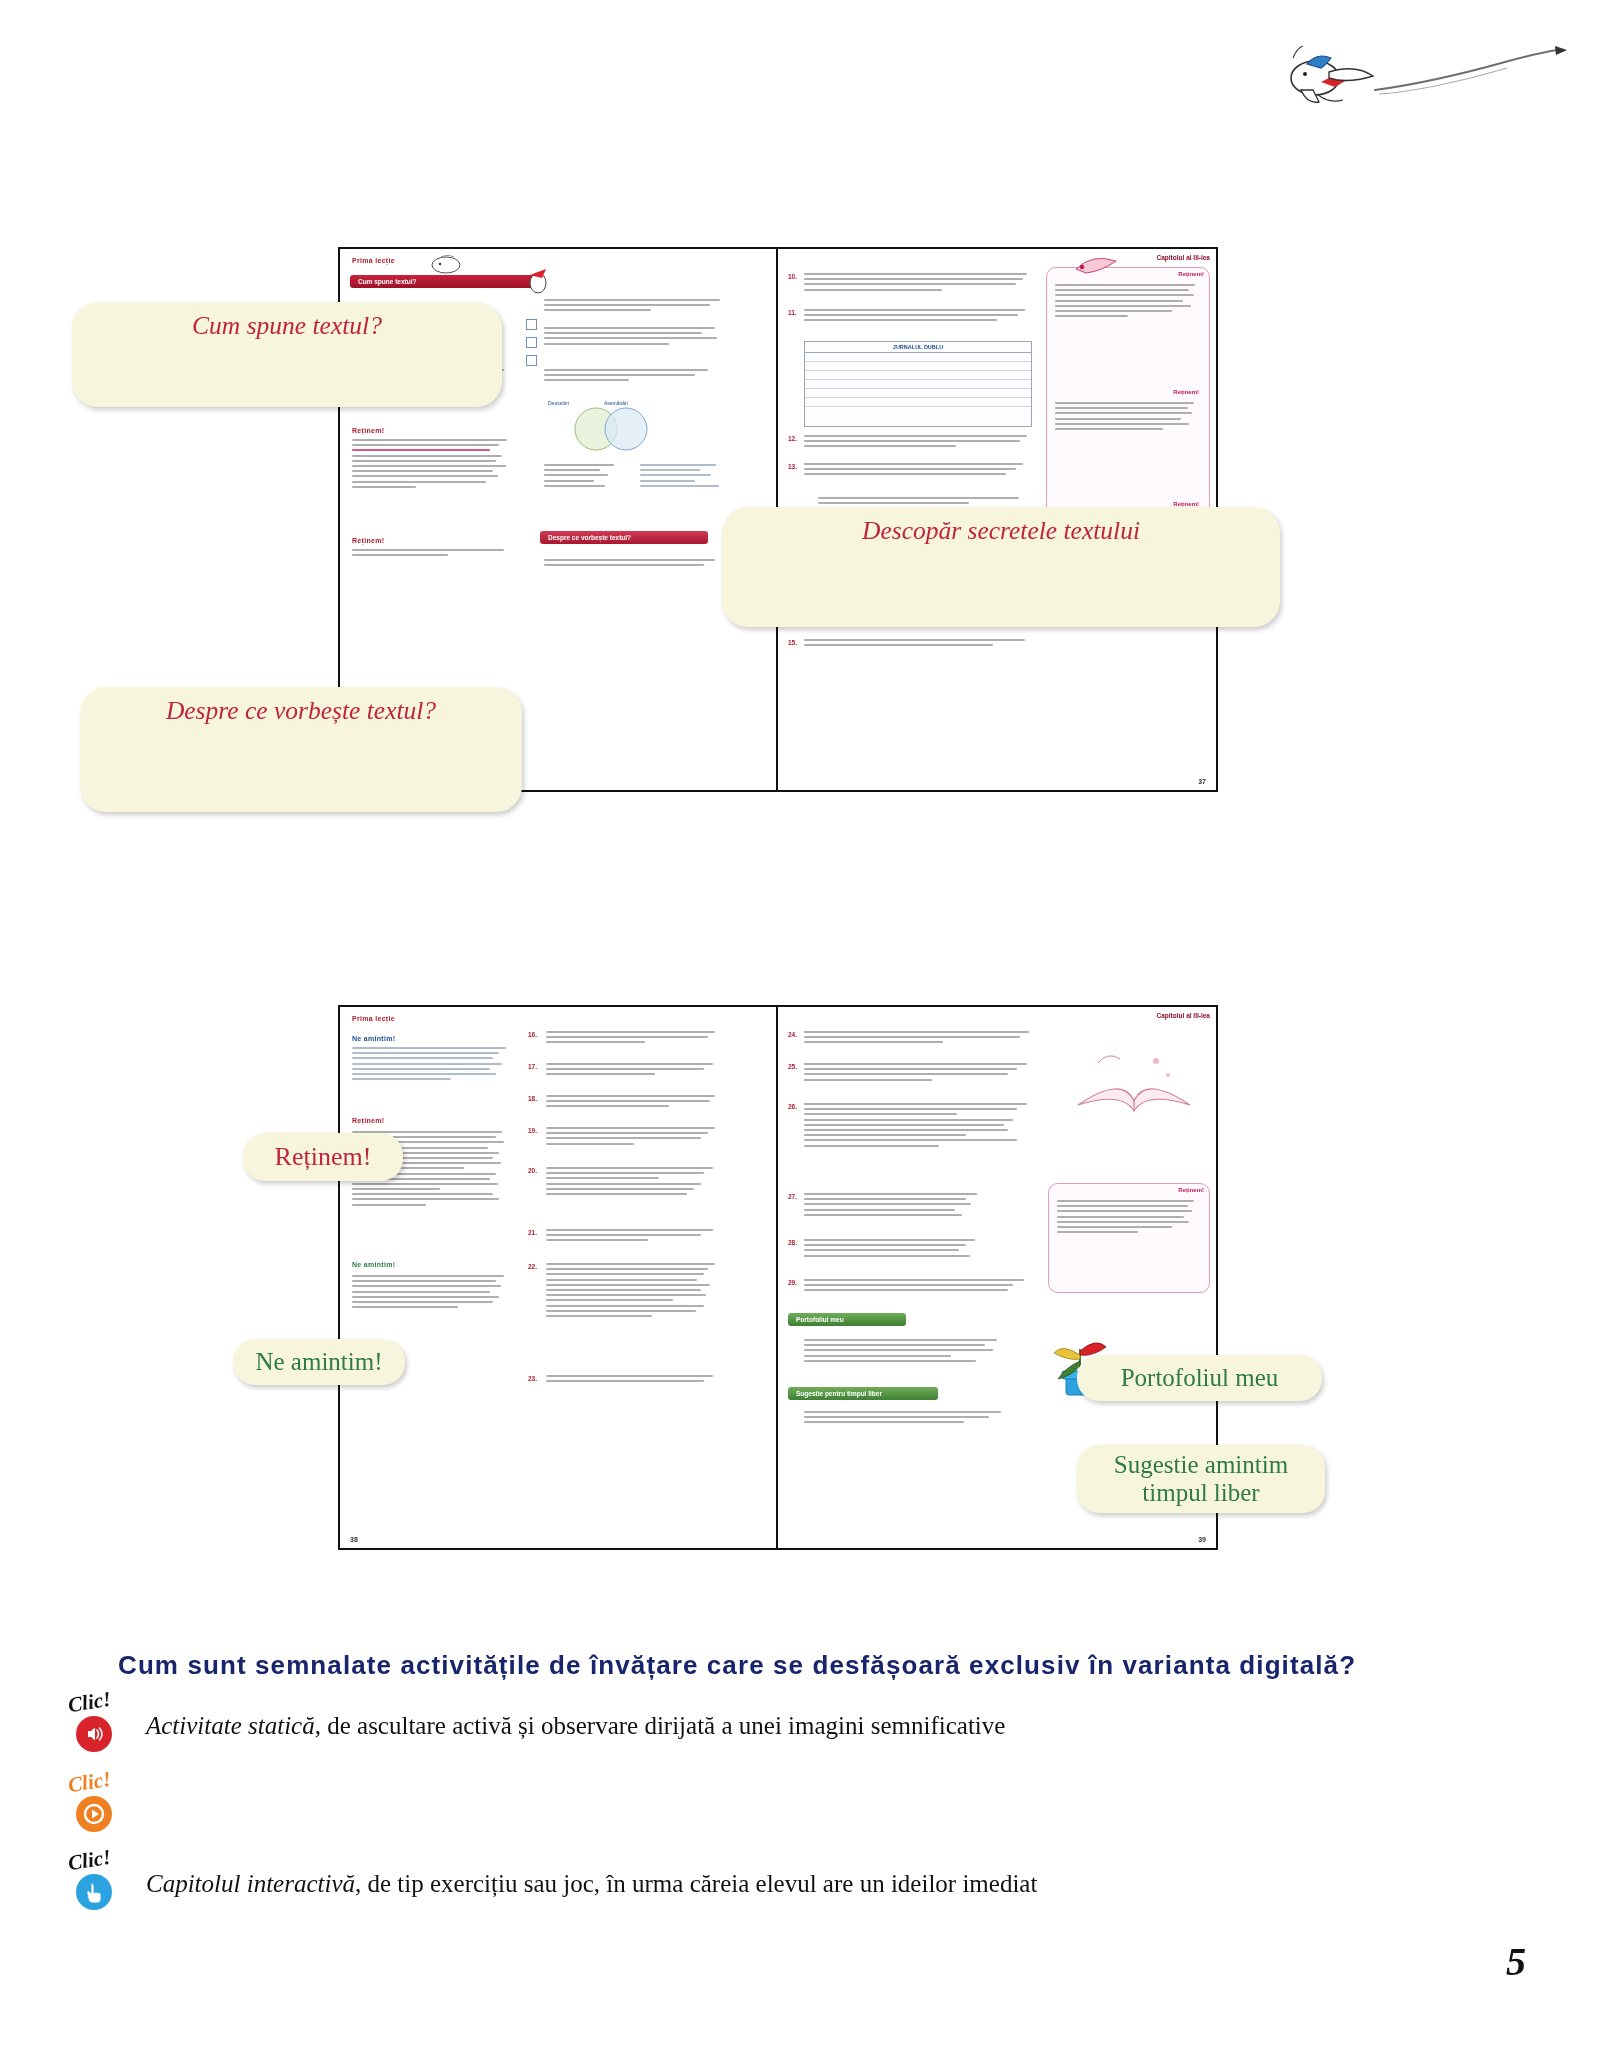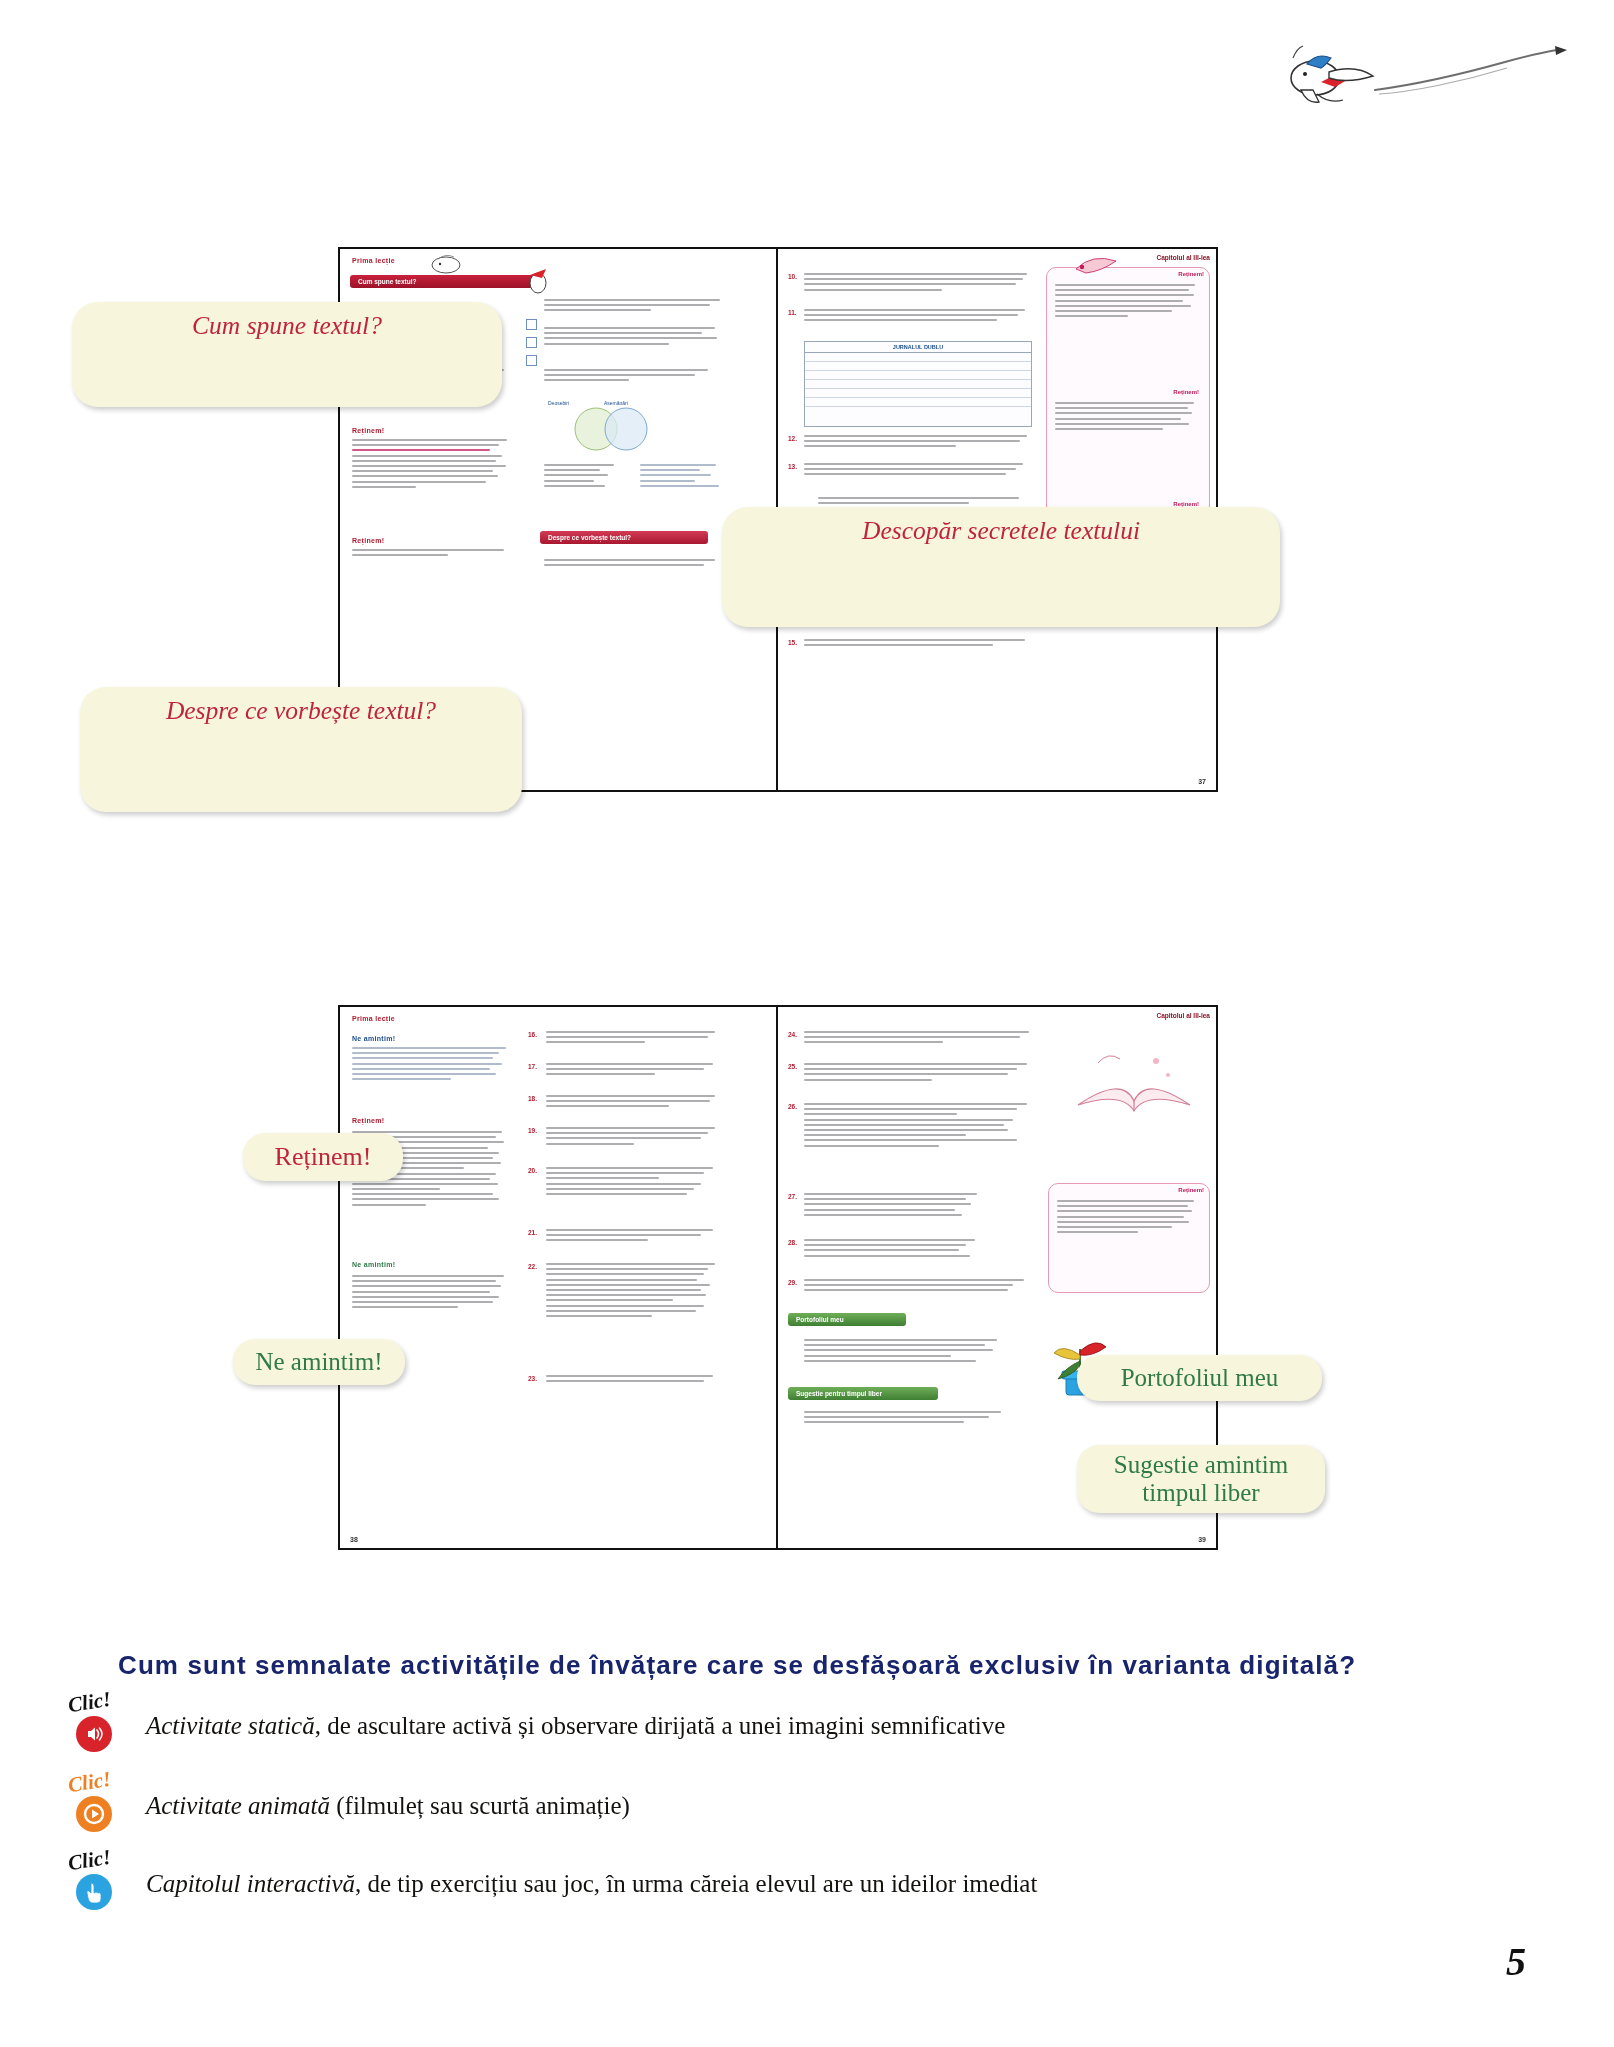--- a/index.html
+++ b/index.html
@@ -552,23 +552,20 @@
 <div class="legend-row" id="lr2">
   <div class="legend-ico">
     <span class="clic" style="color:#ef8022;">Clic!</span>
     <span class="dot" style="background:#ef8022;">
       <svg width="24" height="24" viewBox="0 0 24 24">
         <circle cx="12" cy="12" r="9" fill="none" stroke="#fff" stroke-width="2.4"></circle>
         <path d="M10 7.5 l7 4.5 -7 4.5z" fill="#fff"></path>
       </svg>
     </span>
   </div>
-  <div class="legend-txt">
-    <span class="em">Activitate animată</span><span> (filmuleț sau scurtă animație)</span>
-  </div>
 </div>
 
 <div class="legend-row" id="lr3">
   <div class="legend-ico">
     <span class="clic" style="color:#111;">Clic!</span>
     <span class="dot" style="background:#2ba3e0;">
       <svg width="22" height="24" viewBox="0 0 22 24">
         <path d="M8 3 q3 0 3 3 v7 q2 -2 4 0 q2 -1 3 1 v5 q0 4 -4 4 h-4 q-4 0 -5 -5 l-1 -5 q-1 -3 2 -2 l2 2 v-7 q0 -3 0 -3z" fill="#fff" stroke="#2ba3e0" stroke-width=".8"></path>
       </svg>
     </span>

